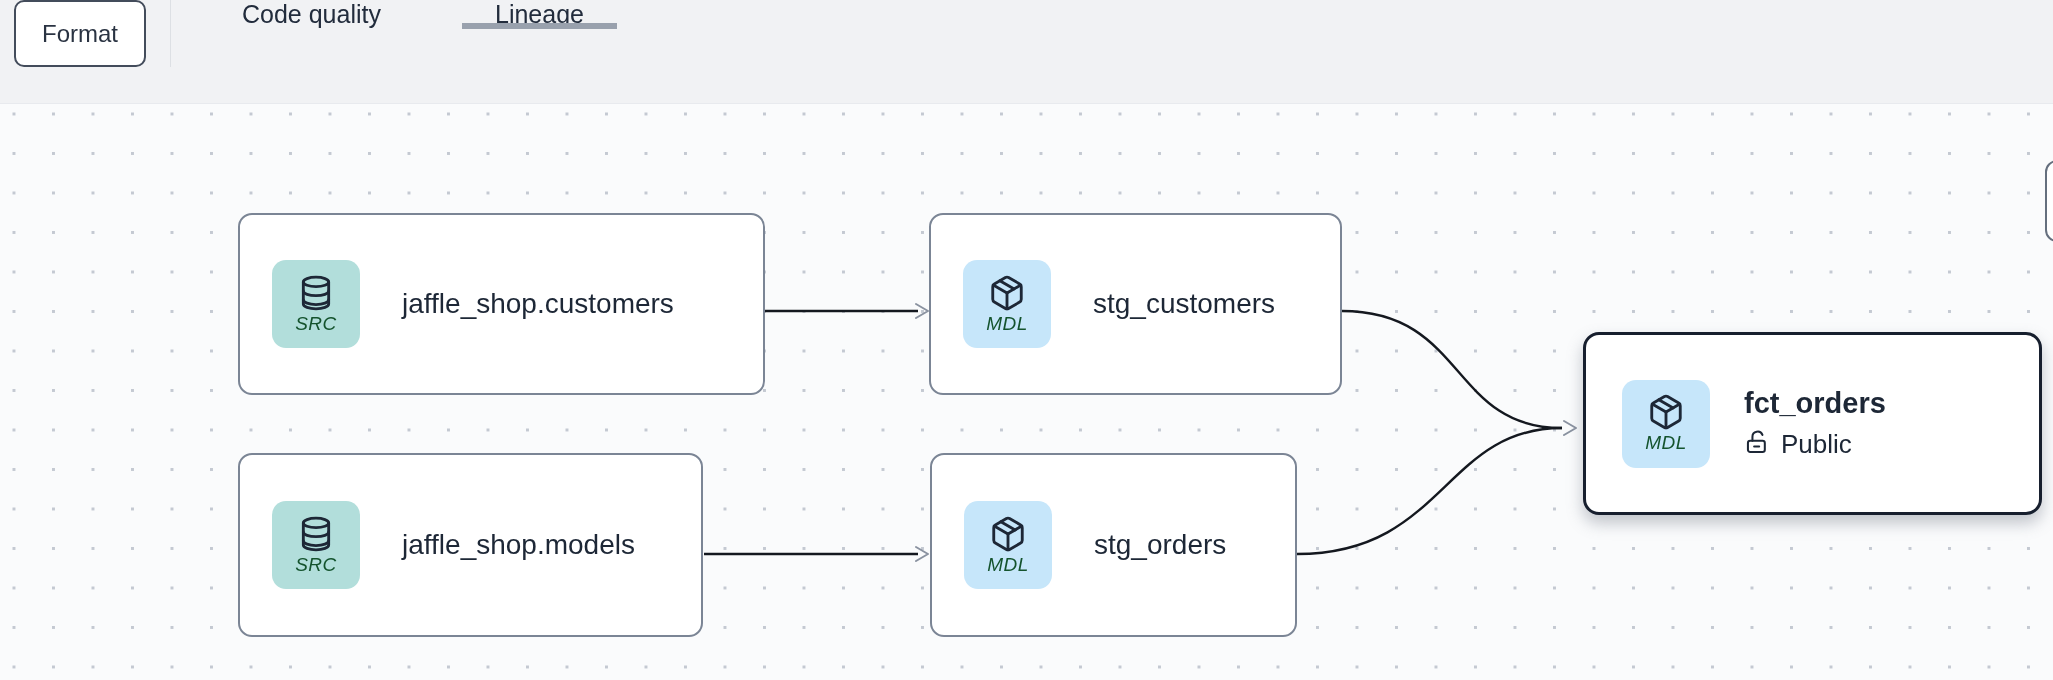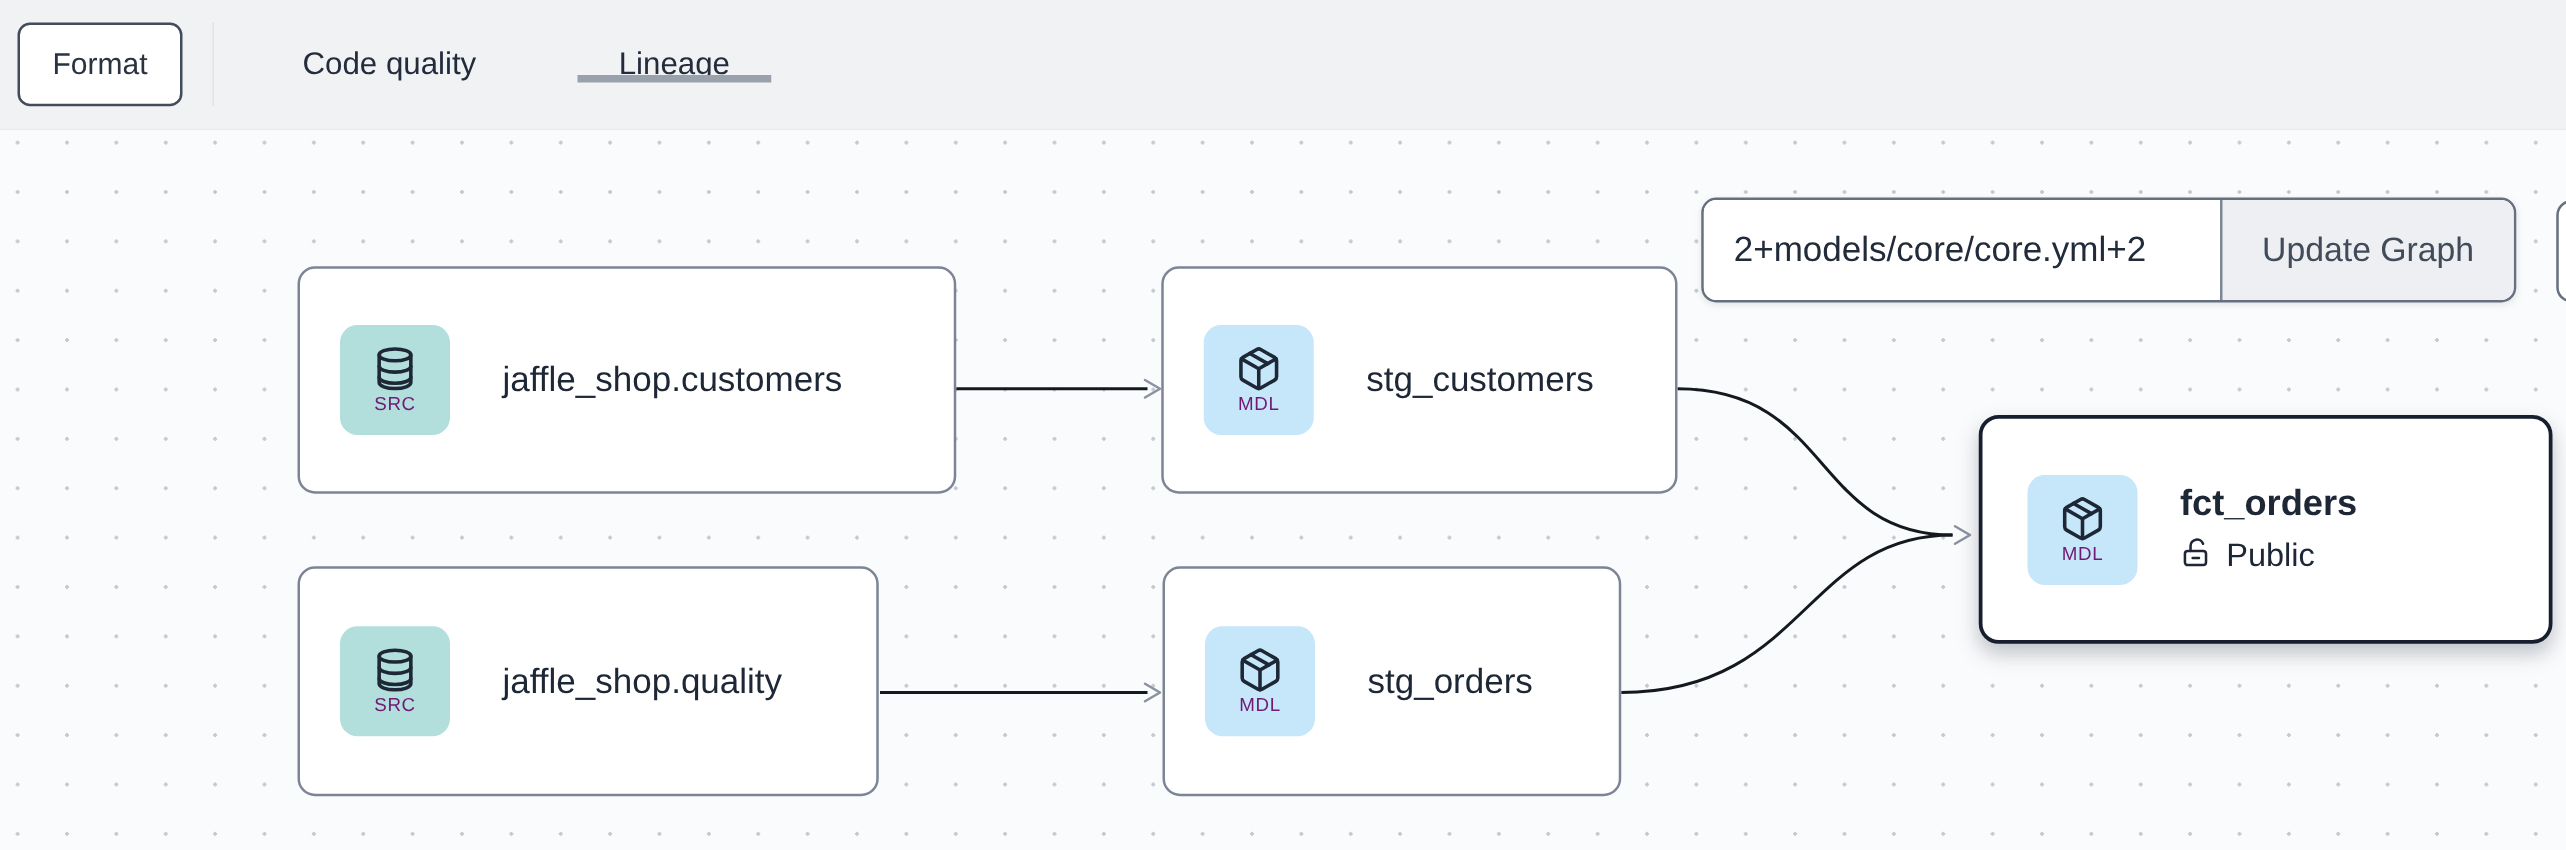--- a/index.html
+++ b/index.html
@@ -5,21 +5,21 @@
   * { margin:0; padding:0; box-sizing:border-box; }
   html,body { width:2053px; height:680px; overflow:hidden; }
   body { font-family:"Liberation Sans", sans-serif; color:#1d2736; }
 
   #app { position:relative; width:2053px; height:680px; background:#fafbfc; }
 
   
   .topbar {
     position:absolute; top:0; left:0; width:100%; height:104px;
     background:#f1f2f4; border-bottom:1px solid #e8eaee;
-    display:flex; align-items:center;
+    display:flex; align-items:flex-start;
   }
   .format-wrap { width:171px; border-right:1px solid #dde0e4; display:flex; align-items:center; }
   .format-btn {
     margin-left:14px; height:67px; padding:0 26px;
     background:#ffffff; border:2px solid #434c5b; border-radius:10px;
     font-size:24px; color:#2a3342; display:flex; align-items:center; cursor:pointer;
   }
   .tabs { display:flex; padding-left:38px;gap:48px; }
   .tab {
     position:relative; display:flex; align-items:center;
@@ -55,21 +55,21 @@
     box-shadow:0 8px 16px rgba(96,106,122,0.38);
     border-radius:16px;
   }
   .badge {
     width:88px; height:88px; border-radius:14px; flex:0 0 auto;
     display:flex; flex-direction:column; align-items:center; justify-content:center; gap:1px;
   }
   .badge.src { background:#b2dedb; }
   .badge.mdl { background:#c6e6fa; }
   .badge svg { width:38px; height:38px; stroke:#1d2736; fill:none; stroke-width:1.8; stroke-linecap:round; stroke-linejoin:round; }
-  .badge-label { font-size:15px; letter-spacing:0.5px; color:#701a75; }
+  .badge-label { font-size:19px; letter-spacing:0.5px; color:#14532d;font-style:italic; }
   .node-title { font-size:28px; color:#1d2736; white-space:nowrap; }
   .node-text-col { display:flex; flex-direction:column; gap:9px; }
   .node-text-col .node-title { font-size:29px;font-weight:bold; }
   .node-meta { display:flex; align-items:flex-start; gap:10px; font-size:26px; color:#1d2736; }
   .node-meta svg { width:27px; height:27px; stroke:#1d2736; fill:none; stroke-width:1.8; stroke-linecap:round; stroke-linejoin:round; }
 
   
   .graph-controls {
     position:absolute; left:1361px; top:158px; width:652px; height:84px;
     background:#ffffff; border:2px solid #656f7e; border-radius:12px;
@@ -148,21 +148,21 @@
   <div class="node" style="left:238px; top:453px; width:465px; height:184px;">
     <div class="badge src">
       <svg viewBox="0 0 24 24">
         <ellipse cx="12" cy="5" rx="8" ry="3"></ellipse>
         <path d="M4 5v14c0 1.66 3.58 3 8 3s8-1.34 8-3V5"></path>
         <path d="M4 10.7c0 1.66 3.58 3 8 3s8-1.34 8-3"></path>
         <path d="M4 16.3c0 1.66 3.58 3 8 3s8-1.34 8-3"></path>
       </svg>
       <span class="badge-label">SRC</span>
     </div>
-    <span class="node-title">jaffle_shop.quality</span>
+    <span class="node-title">jaffle_shop.models</span>
   </div>
 
   <div class="node" style="left:930px; top:453px; width:367px; height:184px;">
     <div class="badge mdl">
       <svg viewBox="0 0 24 24">
         <path d="m7.5 4.27 9 5.15"></path>
         <path d="M21 8a2 2 0 0 0-1-1.73l-7-4a2 2 0 0 0-2 0l-7 4A2 2 0 0 0 3 8v8a2 2 0 0 0 1 1.73l7 4a2 2 0 0 0 2 0l7-4A2 2 0 0 0 21 16Z"></path>
         <path d="m3.3 7 8.7 5 8.7-5"></path>
         <path d="M12 22V12"></path>
       </svg>
@@ -187,20 +187,16 @@
         <svg viewBox="0 0 24 24">
           <rect x="3.5" y="10.5" width="15" height="10" rx="2"></rect>
           <path d="M7.5 10.5V7a4.6 4.6 0 0 1 8.9-1.7"></path>
           <line x1="9" y1="15.5" x2="13.5" y2="15.5"></line>
         </svg>
         <span>Public</span>
       </span>
     </div>
   </div>
 
-  <div class="graph-controls">
-    <input class="selector-input" type="text" value="2+models/core/core.yml+2" style="">
-    <button class="update-btn">Update Graph</button>
-  </div>
 
   <div class="partial-btn"></div>
 
 </div>
 
 </body></html>

